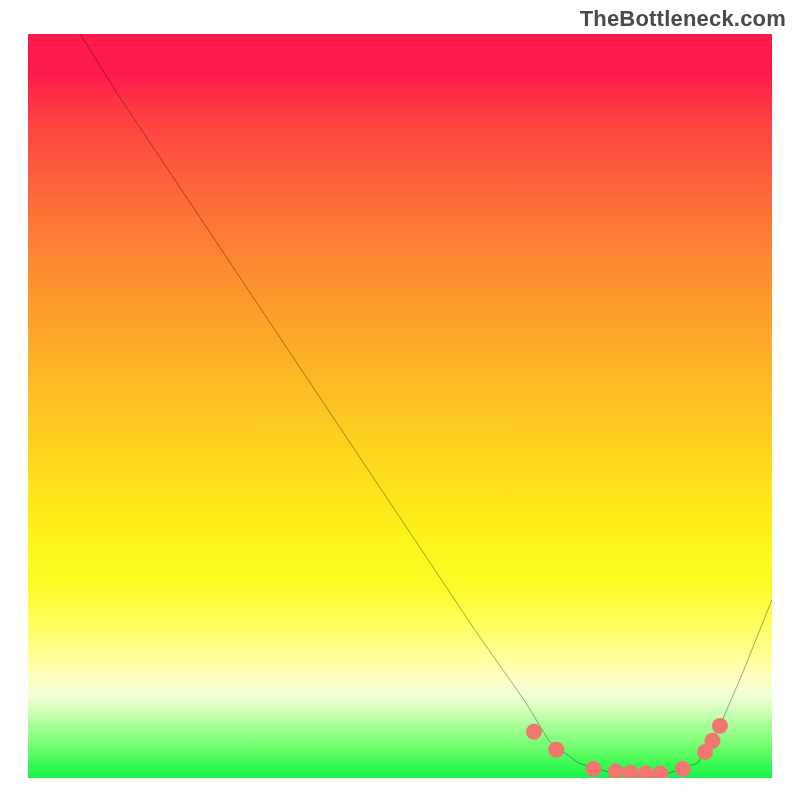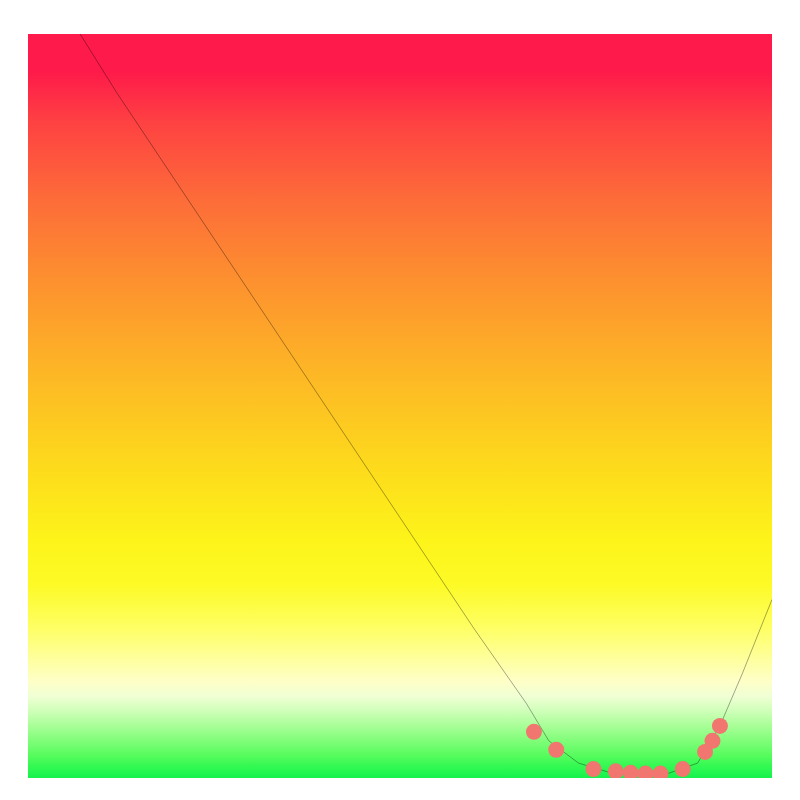--- a/index.html
+++ b/index.html
@@ -65,20 +65,21 @@
     inset: 0;
     width: 100%;
     height: 100%;
     display: block;
   }
 </style>
 </head>
 <body>
 
 <div class="stage">
+  <div class="watermark">TheBottleneck.com</div>
 
   <div class="plot">
     <div class="gradient"></div>
     <svg class="overlay" viewBox="0 0 100 100" preserveAspectRatio="none">
       <path id="curve-path" fill="none" stroke="#000000" stroke-width="0.35" vector-effect="non-scaling-stroke" d="M7.000 0.000 L12.000 8.000 L20.000 20.000 L30.000 35.000 L40.000 50.000 L50.000 65.000 L60.000 80.000 L67.000 90.000 L70.000 95.000 L74.000 98.000 L78.000 99.200 L82.000 99.500 L86.000 99.400 L90.000 98.000 L93.000 93.000 L96.000 86.000 L100.000 76.000"></path>
       <g id="marker-group">
           <circle cx="68.000" cy="93.800" r="1.075" fill="#f0766f"></circle>
           <circle cx="71.000" cy="96.200" r="1.075" fill="#f0766f"></circle>
           <circle cx="76.000" cy="98.800" r="1.075" fill="#f0766f"></circle>
           <circle cx="79.000" cy="99.100" r="1.075" fill="#f0766f"></circle>

